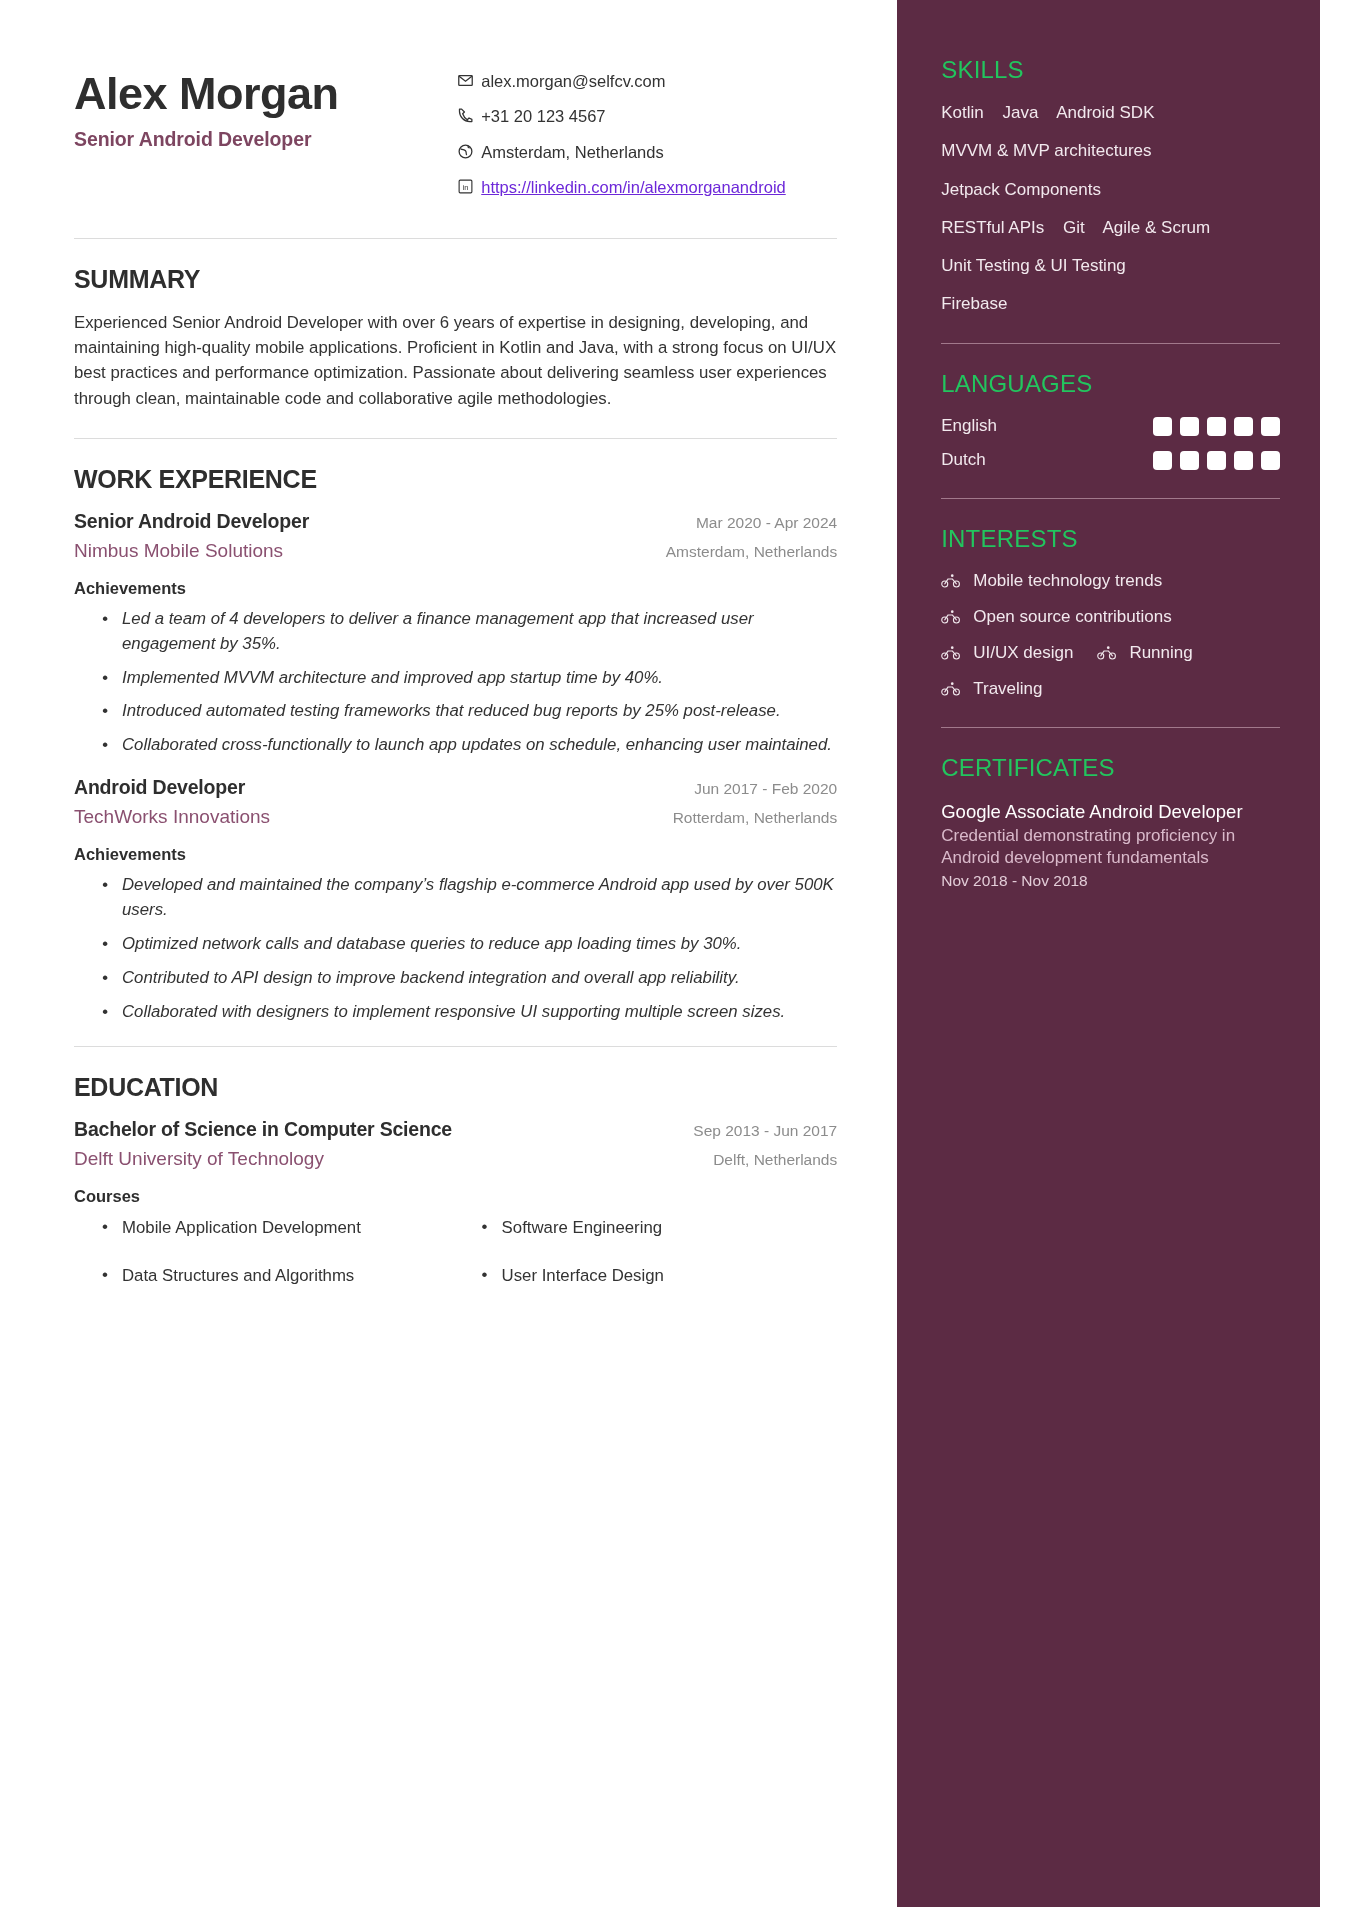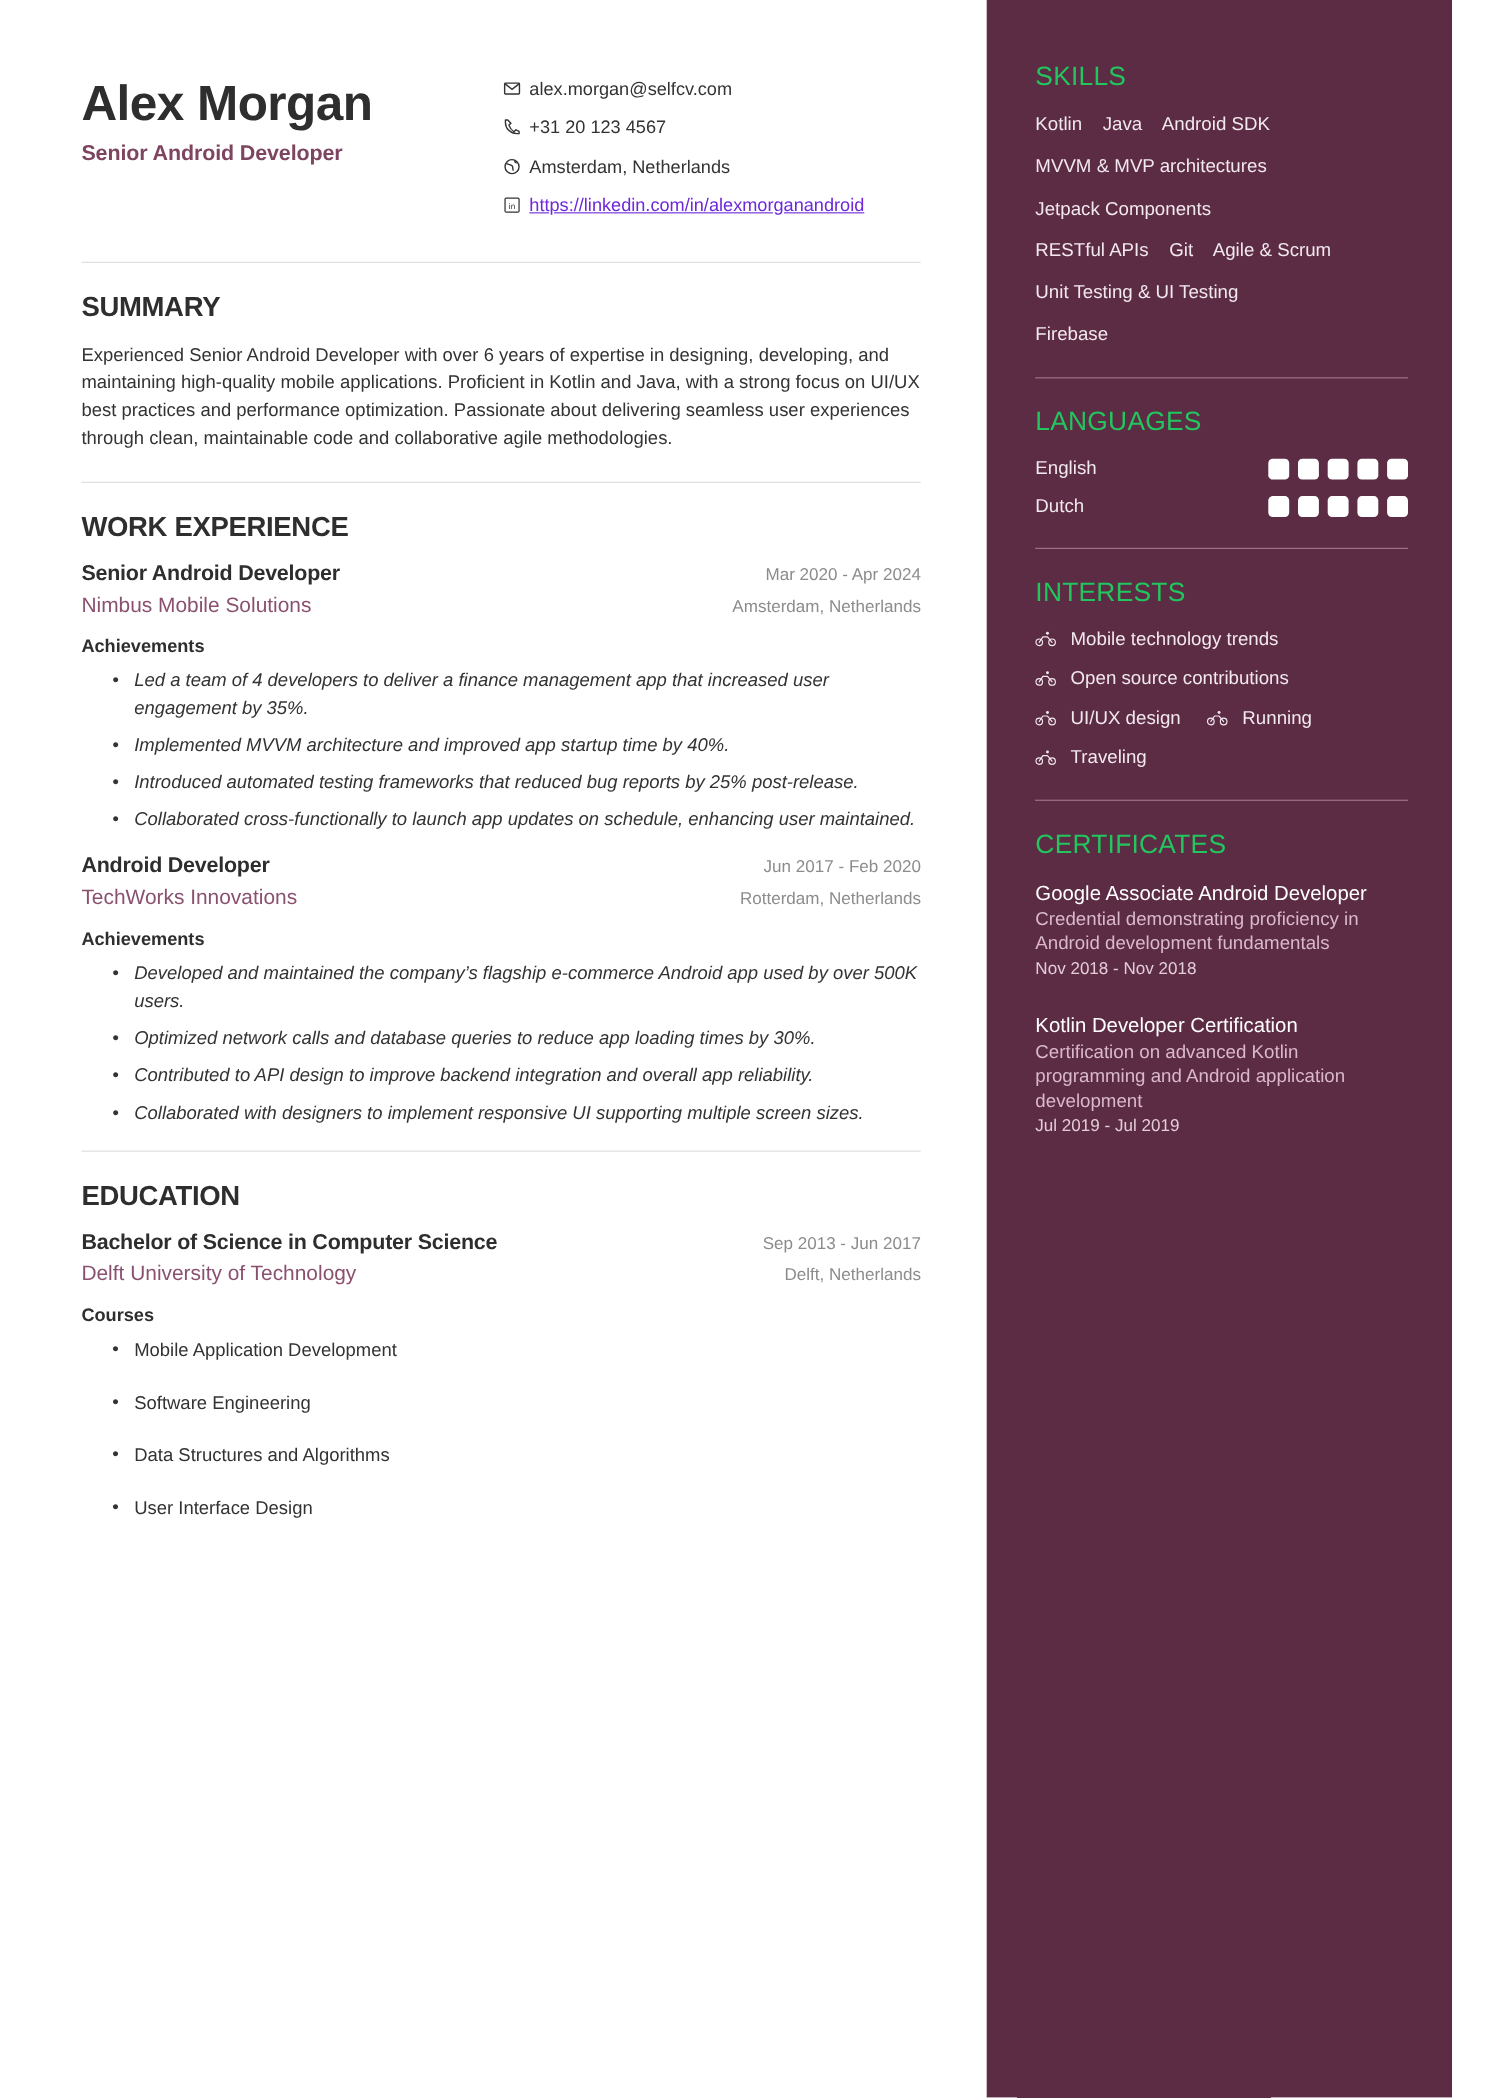--- a/index.html
+++ b/index.html
@@ -54,21 +54,21 @@
     position:relative; font-size:16.8px; line-height:1.48; color:#333;
     padding-left:20px; margin-bottom:9px;
   }
   .bullets li::before {
     content:"•"; position:absolute; left:0; top:-1px; font-size:17px; color:#333;
   }
 
   .courses-label { font-size:16.5px; font-weight:700; color:#2e2e2e; margin-top:17px; }
   .courses-grid {
     margin-top:10px; padding-left:28px;
-    display:grid; grid-template-columns:1fr; column-gap:10px; row-gap:26px;gap:24px;
+    display:grid; grid-template-columns:1fr 1fr; column-gap:10px; row-gap:26px;gap:24px;
   }
   .course-item { position:relative; padding-left:20px; font-size:16.8px; color:#333; line-height:1.4; }
   .course-item::before { content:"•"; position:absolute; left:0; top:-1px; font-size:17px; color:#333; }
 
   
   .sidebar {
     width:432px; background:#5c2b44; color:#fff;
     padding:56px 40px 0 44px; position:relative;
   }
   .side-title {
@@ -351,20 +351,15 @@
 
     <div>
       <div class="side-title">CERTIFICATES</div>
 
       <div class="cert">
         <div class="cert-name">Google Associate Android Developer</div>
         <div class="cert-desc">Credential demonstrating proficiency in Android development fundamentals</div>
         <div class="cert-date">Nov 2018 - Nov 2018</div>
       </div>
 
-      <div class="cert" style="margin-top:30px;">
-        <div class="cert-name">Kotlin Developer Certification</div>
-        <div class="cert-desc">Certification on advanced Kotlin programming and Android application development</div>
-        <div class="cert-date">Jul 2019 - Jul 2019</div>
-      </div>
     </div>
   </div>
 </div>
 
 </body></html>

